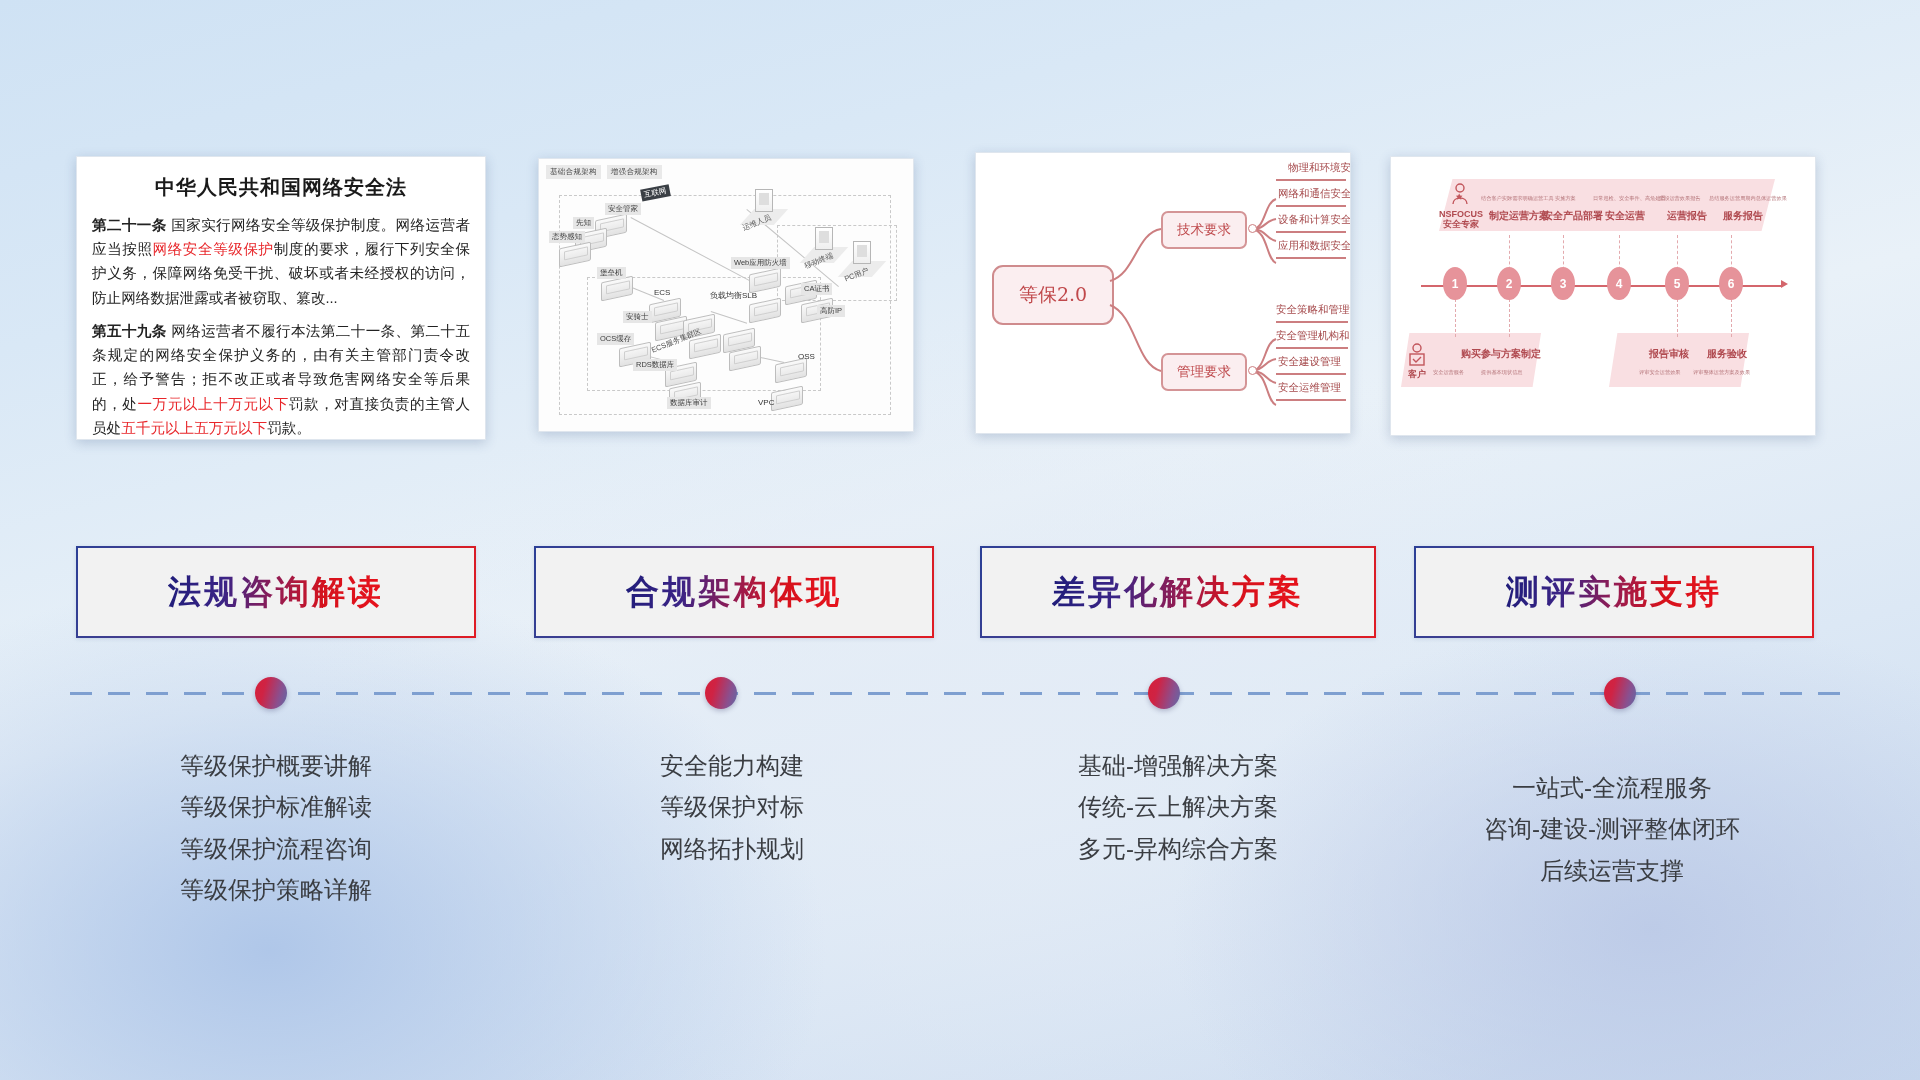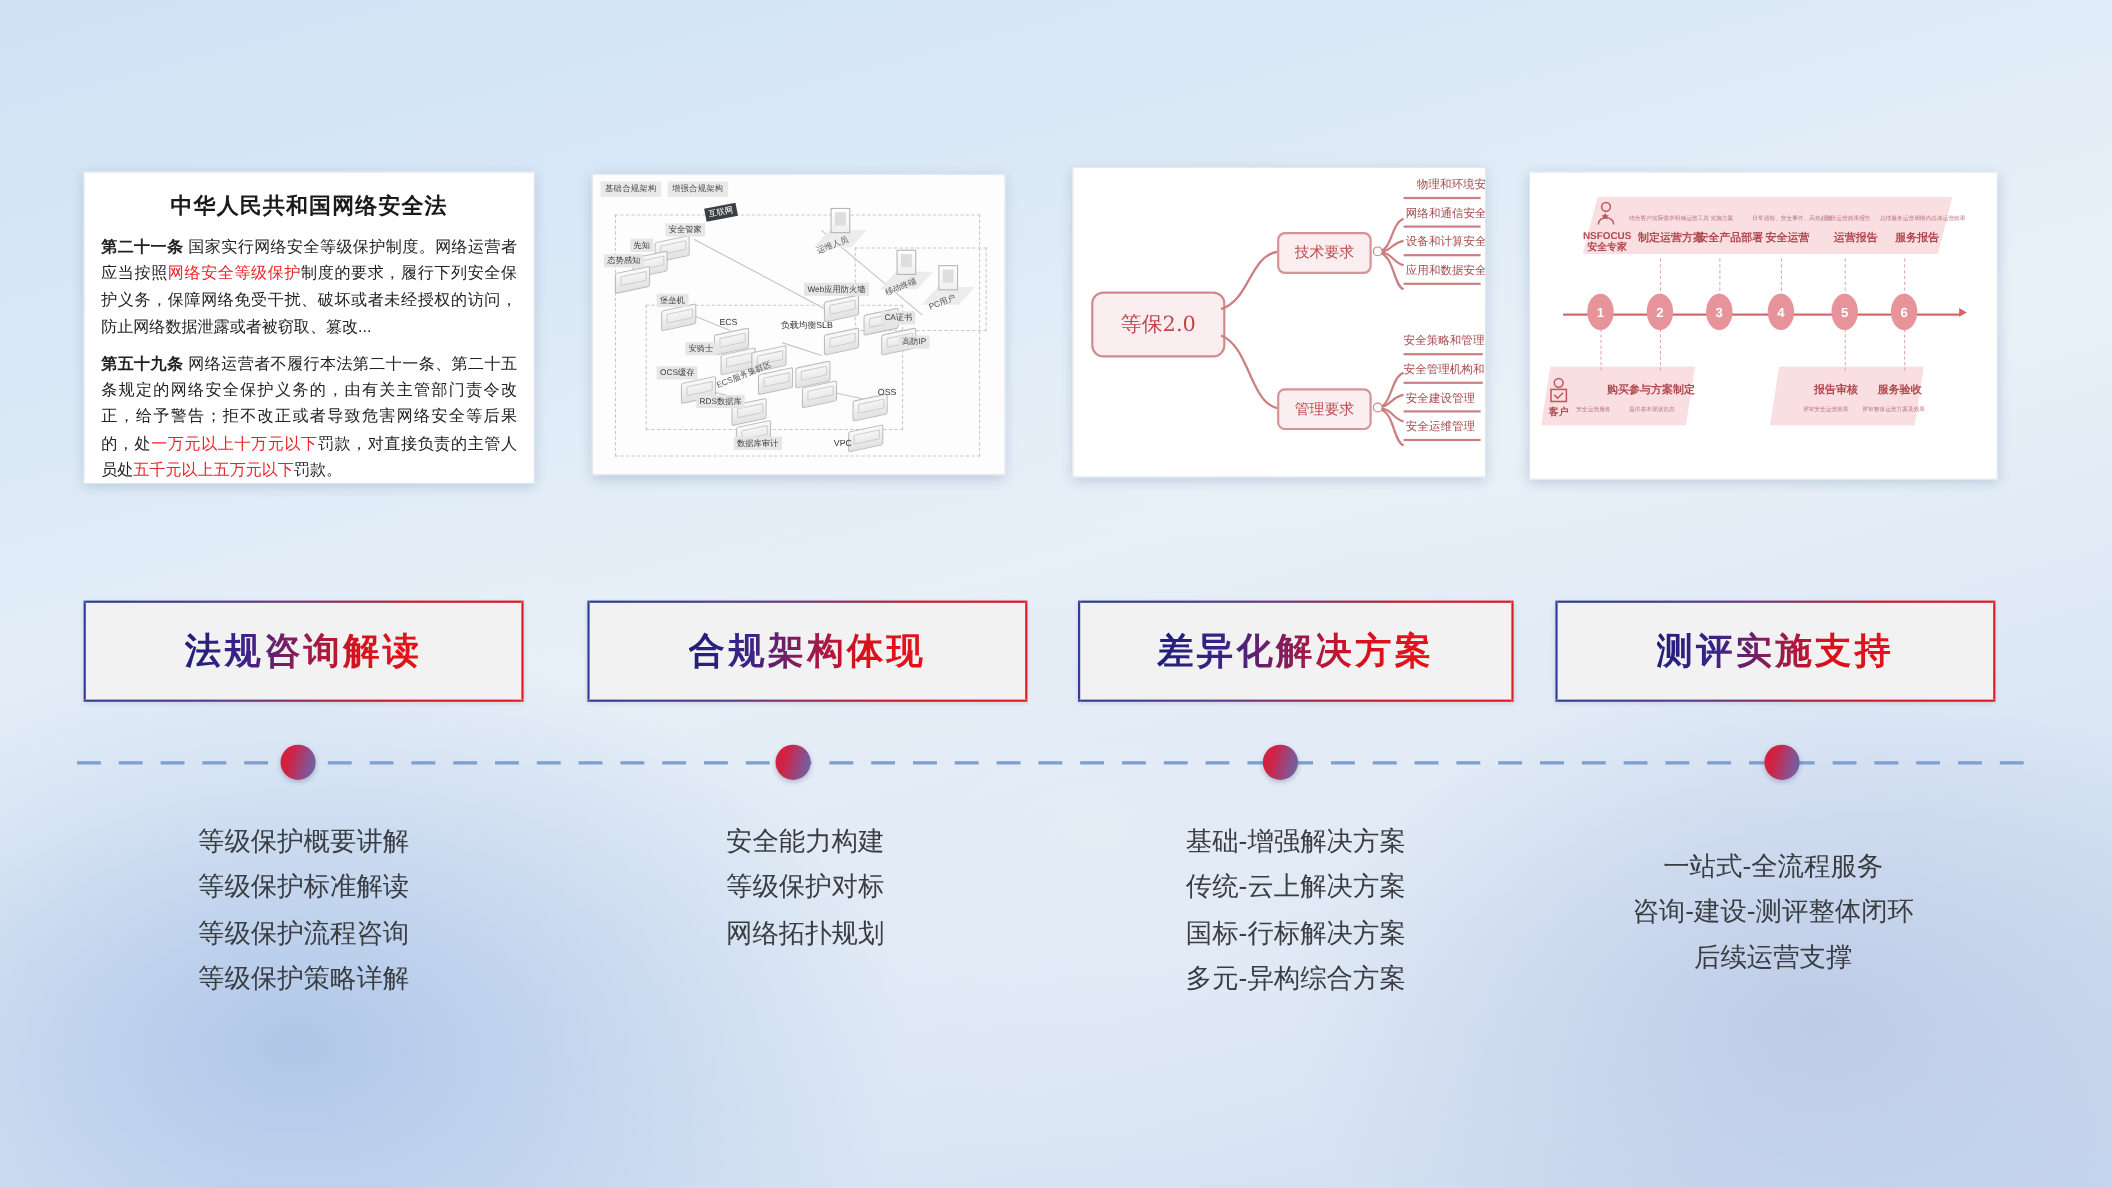--- a/index.html
+++ b/index.html
@@ -388,21 +388,20 @@
       <div class="li">等级保护策略详解</div>
     </div>
     <div class="col" id="c2">
       <div class="li">安全能力构建</div>
       <div class="li">等级保护对标</div>
       <div class="li">网络拓扑规划</div>
     </div>
     <div class="col" id="c3">
       <div class="li">基础-增强解决方案</div>
       <div class="li">传统-云上解决方案</div>
-      <div class="li">国标-行标解决方案</div>
       <div class="li">多元-异构综合方案</div>
     </div>
     <div class="col" id="c4">
       <div class="li">一站式-全流程服务</div>
       <div class="li">咨询-建设-测评整体闭环</div>
       <div class="li">后续运营支撑</div>
     </div>
   </div>
 
 </div>

